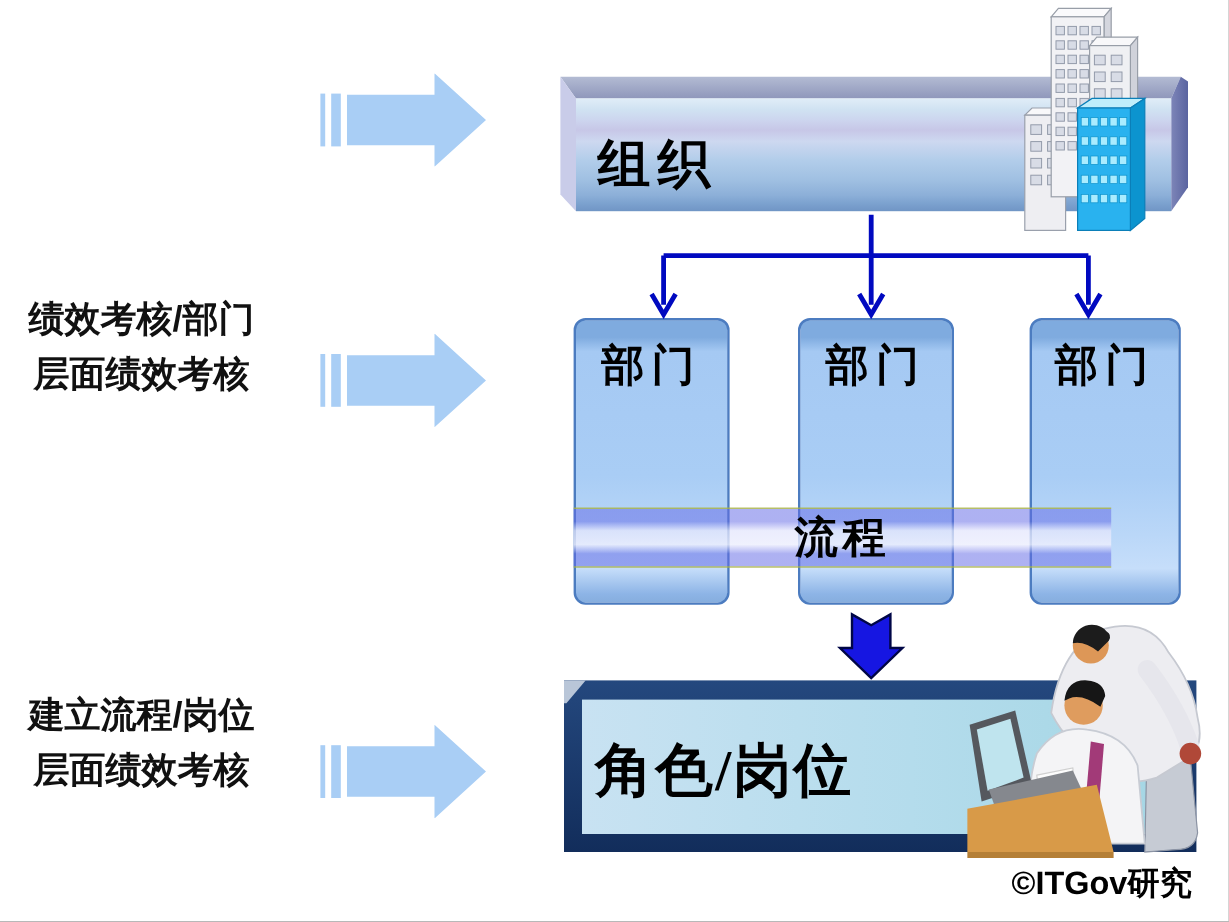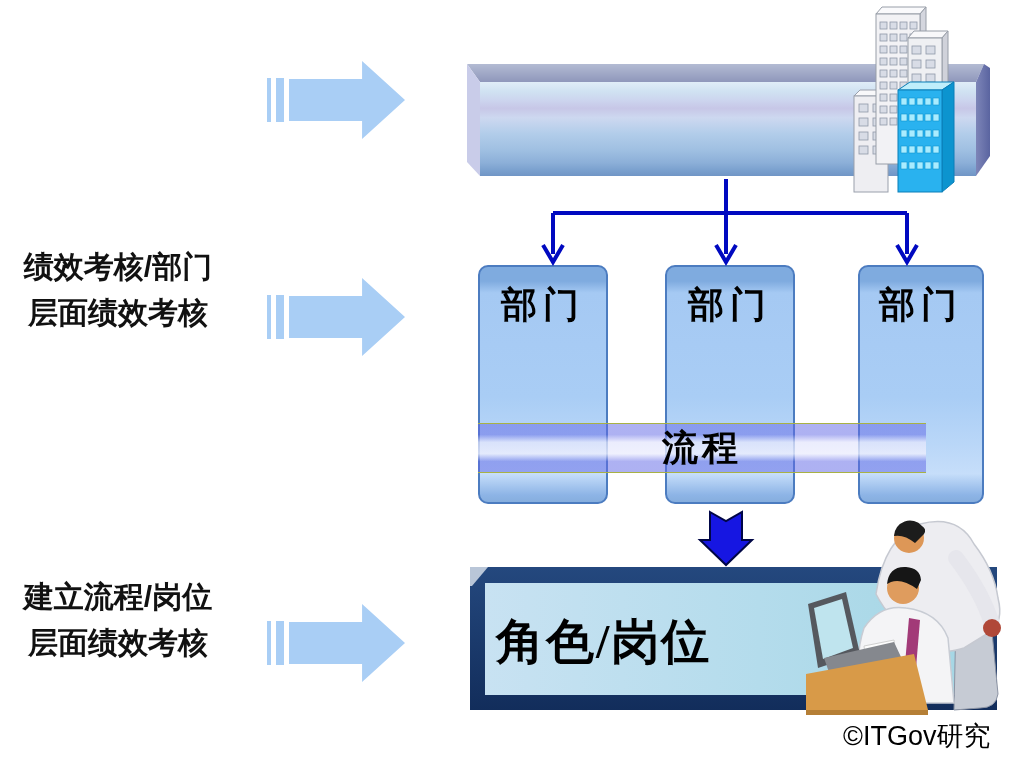--- a/index.html
+++ b/index.html
@@ -43,21 +43,21 @@
   }
   .process-band .band-label{
     font-size:36px;font-weight:bold;color:#000;font-family:"Liberation Serif",serif;letter-spacing:4px;
   }
   .bar-label{
     position:absolute;color:#000;font-weight:bold;font-family:"Liberation Serif",serif;
   }
   #org-label{left:498px;top:108px;font-size:44px;letter-spacing:6px;}
   #role-label{left:496px;top:610px;font-size:48px;letter-spacing:2px;}
   #copyright{
-    position:absolute;left:843px;top:718px;font-size:27px;font-weight:normal;color:#000;
+    position:absolute;left:843px;top:718px;font-size:27px;font-weight:bold;color:#000;
     font-family:"Liberation Sans",sans-serif;
   }
   svg{position:absolute;}
 </style>
 </head>
 <body>
 
 <div id="slide">
 
   <div class="step-label" style="top:244px;">
@@ -106,20 +106,21 @@
       <linearGradient id="gRight" x1="0" y1="0" x2="1" y2="0">
         <stop offset="0" stop-color="#7d85b8"></stop>
           <stop offset="1" stop-color="#5a64a0"></stop>
       </linearGradient>
     </defs>
     <polygon points="3,4 520,4 512,22 16,22" fill="url(#gTop)"></polygon>
     <polygon points="3,4 16,22 16,116 3,102" fill="#c9cce9"></polygon>
     <polygon points="512,22 520,4 526,8 526,96 512,116" fill="url(#gRight)"></polygon>
     <rect x="16" y="22" width="496" height="94" fill="url(#gFace)"></rect>
   </svg>
+  <div class="bar-label" id="org-label">组织</div>
 
   <svg style="left:846px;top:4px;" width="116" height="192" viewBox="0 0 116 192">
     <g stroke="#9aa0ac" stroke-width="1">
       <polygon points="14,86 48,86 42,92 8,92" fill="#f8f8fa"></polygon>
       <rect x="8" y="92" width="34" height="96" fill="#eeeef2"></rect>
     </g>
     <g fill="#d8dce6" stroke="#9098a8" stroke-width="0.8">
       <rect x="13" y="100" width="9" height="8"></rect>
         <rect x="27" y="100" width="9" height="8"></rect>
       <rect x="13" y="114" width="9" height="8"></rect>

